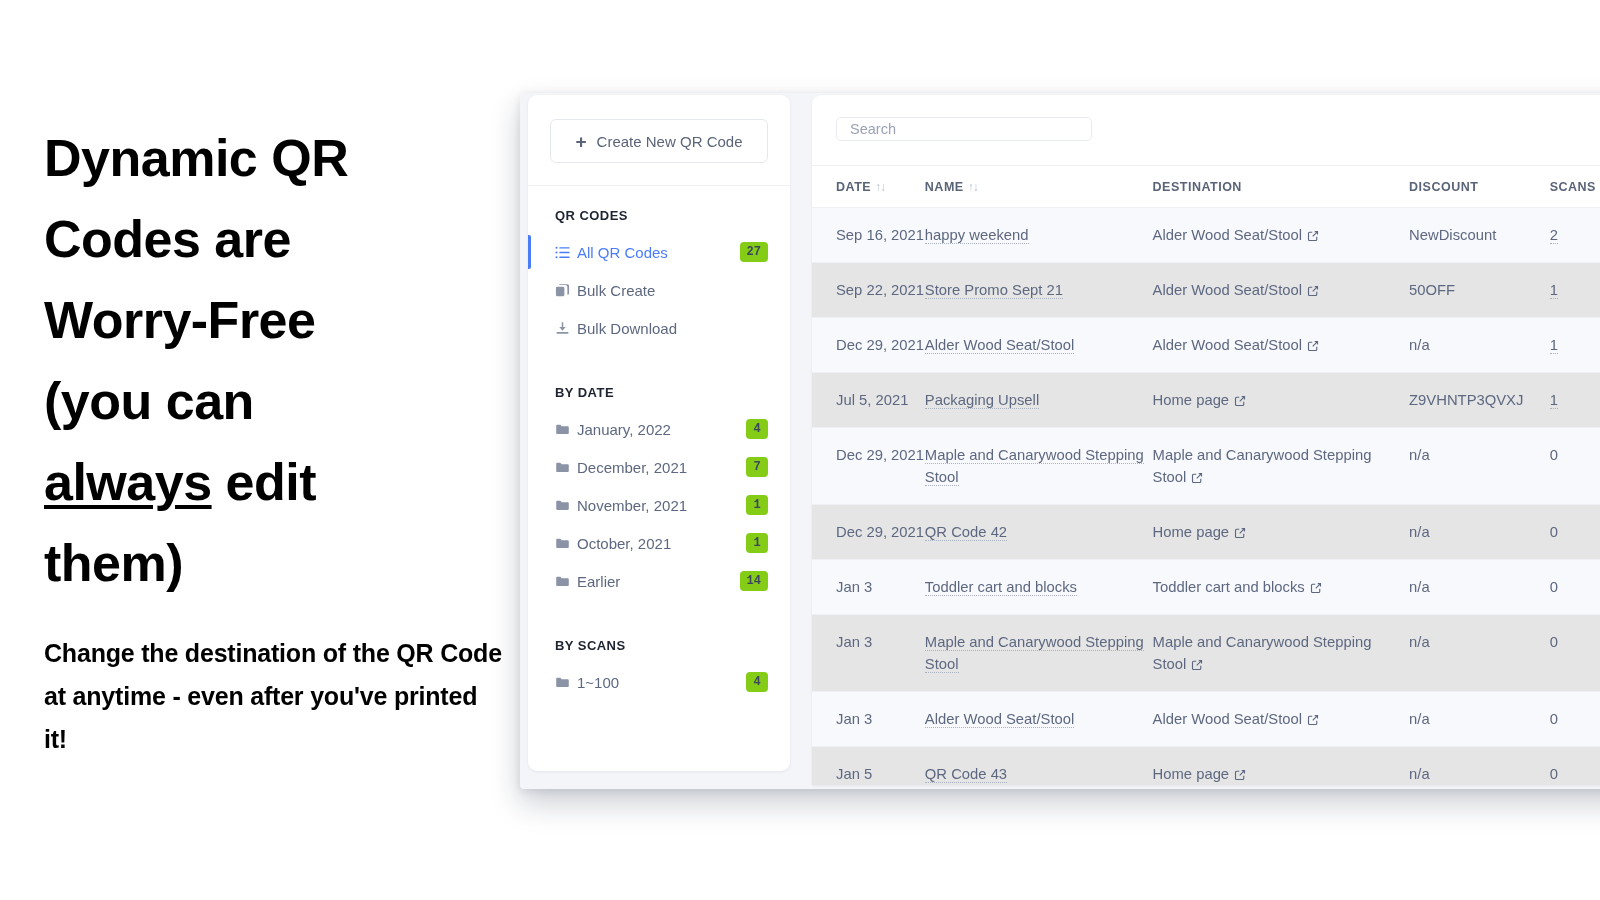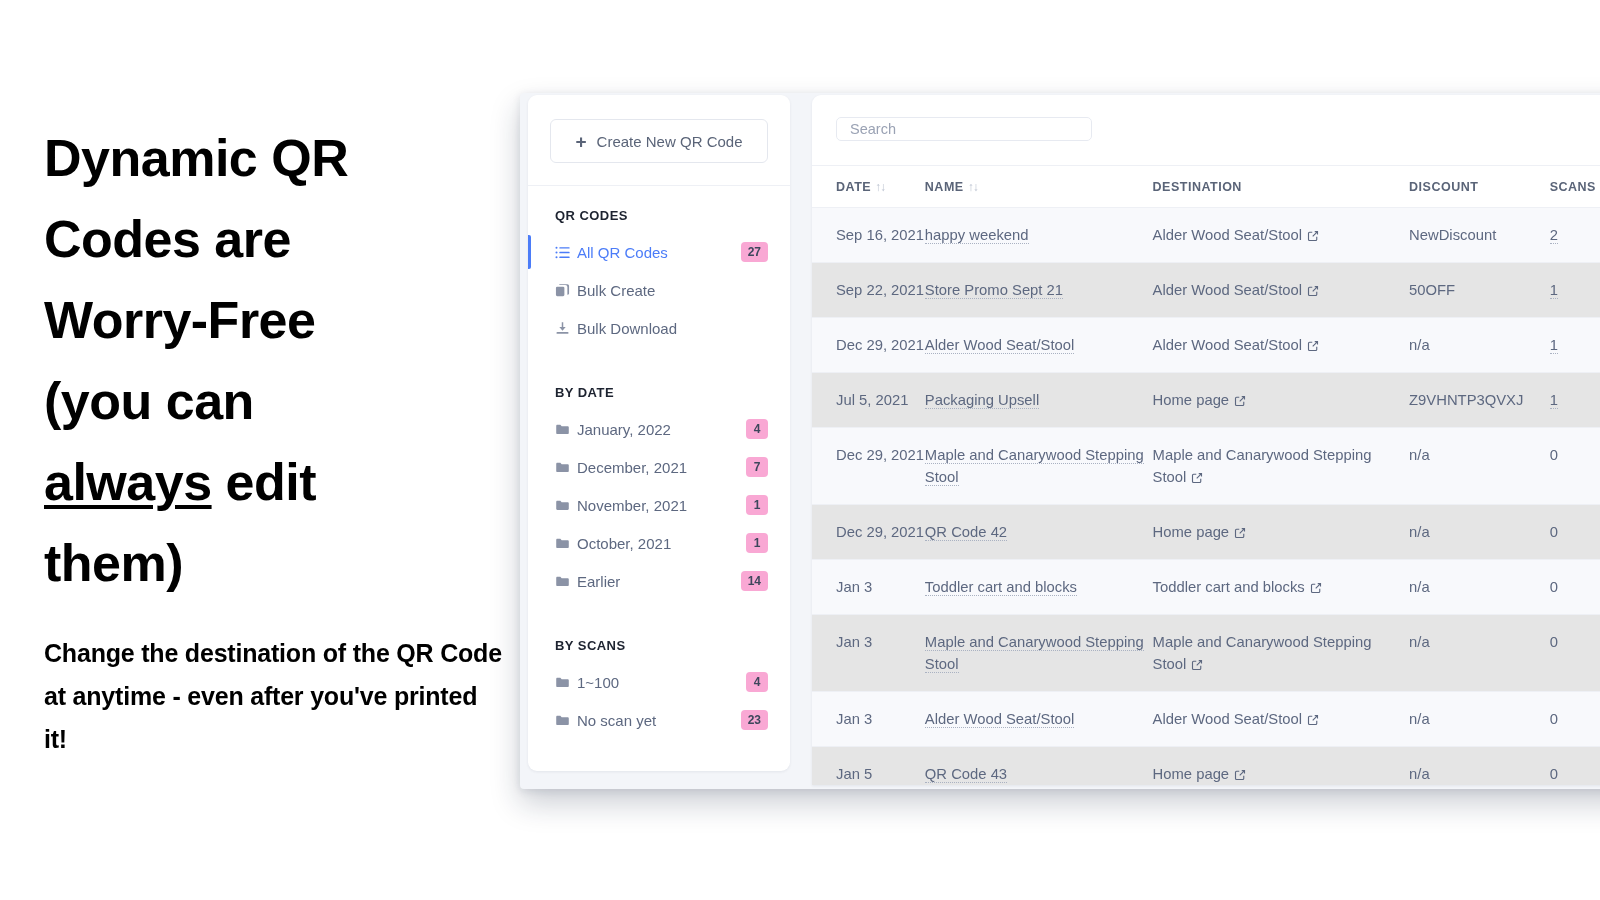--- a/index.html
+++ b/index.html
@@ -80,22 +80,22 @@
     padding: 0 22px 0 27px;
     color: #5d6880;
     font-size: 15px;
     cursor: pointer;
     text-decoration: none;
   }
   .nav-item .ic { width: 22px; flex: 0 0 22px; display: flex; align-items: center; color: #8b93a6; }
   .nav-item .lbl { flex: 1 1 auto; white-space: nowrap; }
   .nav-item .cnt {
     font-size: 12px; font-weight: 700; color: #3d475c;
-    background: #f9a8d4; border-radius: 4px;
-    padding: 3px 7px; min-width: 22px; text-align: center;
+    background: #84cc16; border-radius: 4px;
+    padding: 3px 7px; min-width: 22px; text-align: center; font-family: Liberation Mono, monospace;
   }
   .nav-item.active { color: #4b7cf8; }
   .nav-item.active .ic { color: #4b7cf8; }
   .nav-item.active::before {
     content: ""; position: absolute; left: 0; top: 2px; bottom: 2px;
     width: 3px; background: #4b7cf8; border-radius: 0 2px 2px 0;
   }
   .nav-item.active .cnt { color: #3d475c; }
   .folder-row .ic { color: #8b93a6; }
   .sec-gap { height: 12px; }
@@ -287,29 +287,20 @@
         <div class="nav-item folder-row">
           <span class="ic">
             <svg width="15" height="15" viewBox="0 0 16 16" fill="currentColor">
                 <path d="M1.3 4.1c0-.7.5-1.2 1.2-1.2h3.2l1.4 1.5h6.4c.7 0 1.2.5 1.2 1.2v6c0 .7-.5 1.2-1.2 1.2H2.5c-.7 0-1.2-.5-1.2-1.2z"></path>
               </svg>
           </span>
           <span class="lbl">1~100</span>
           <span class="cnt">4</span>
         </div>
 
-        <div class="nav-item folder-row">
-          <span class="ic">
-            <svg width="15" height="15" viewBox="0 0 16 16" fill="currentColor">
-                <path d="M1.3 4.1c0-.7.5-1.2 1.2-1.2h3.2l1.4 1.5h6.4c.7 0 1.2.5 1.2 1.2v6c0 .7-.5 1.2-1.2 1.2H2.5c-.7 0-1.2-.5-1.2-1.2z"></path>
-              </svg>
-          </span>
-          <span class="lbl">No scan yet</span>
-          <span class="cnt">23</span>
-        </div>
       </div>
     </aside>
 
     <section class="table-card">
 
       <div class="table-toolbar">
         <input class="search-box" type="text" placeholder="Search" style="">
       </div>
 
       <table class="qr">

